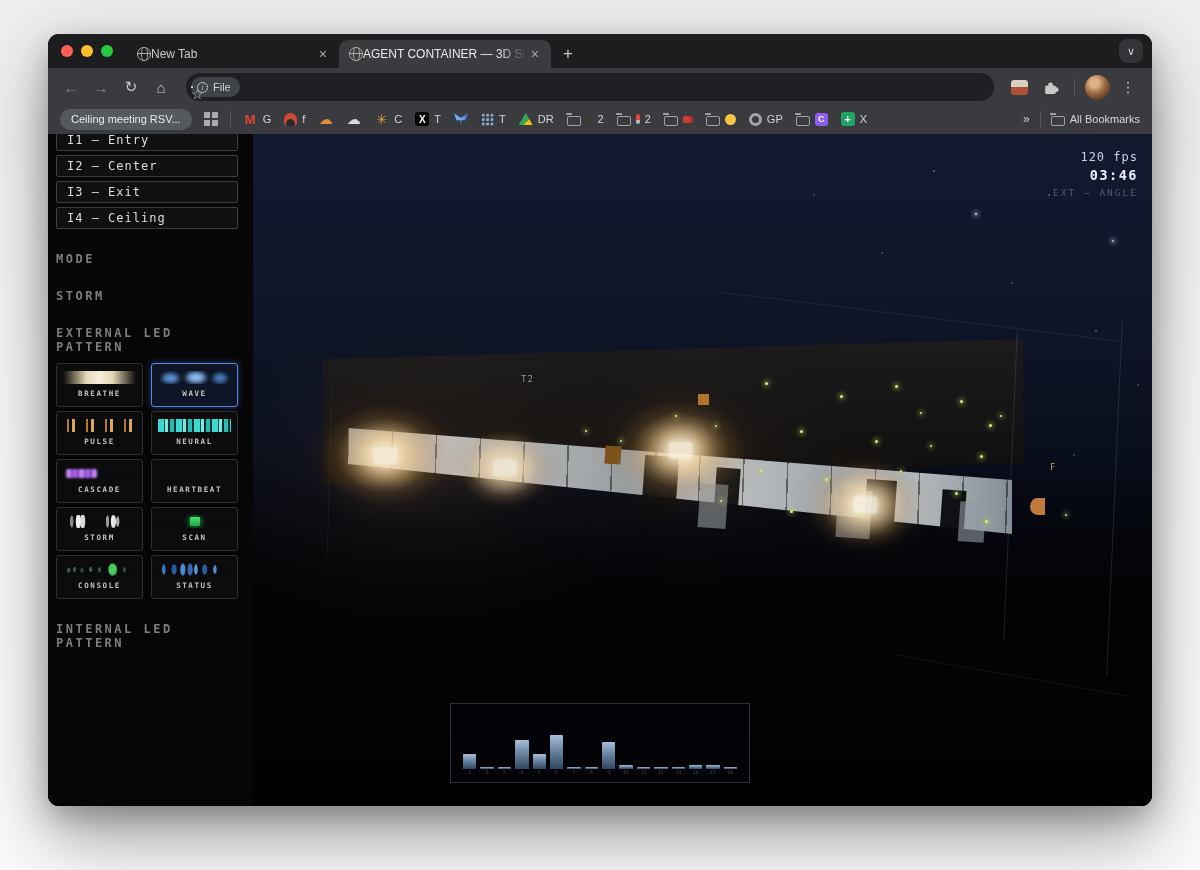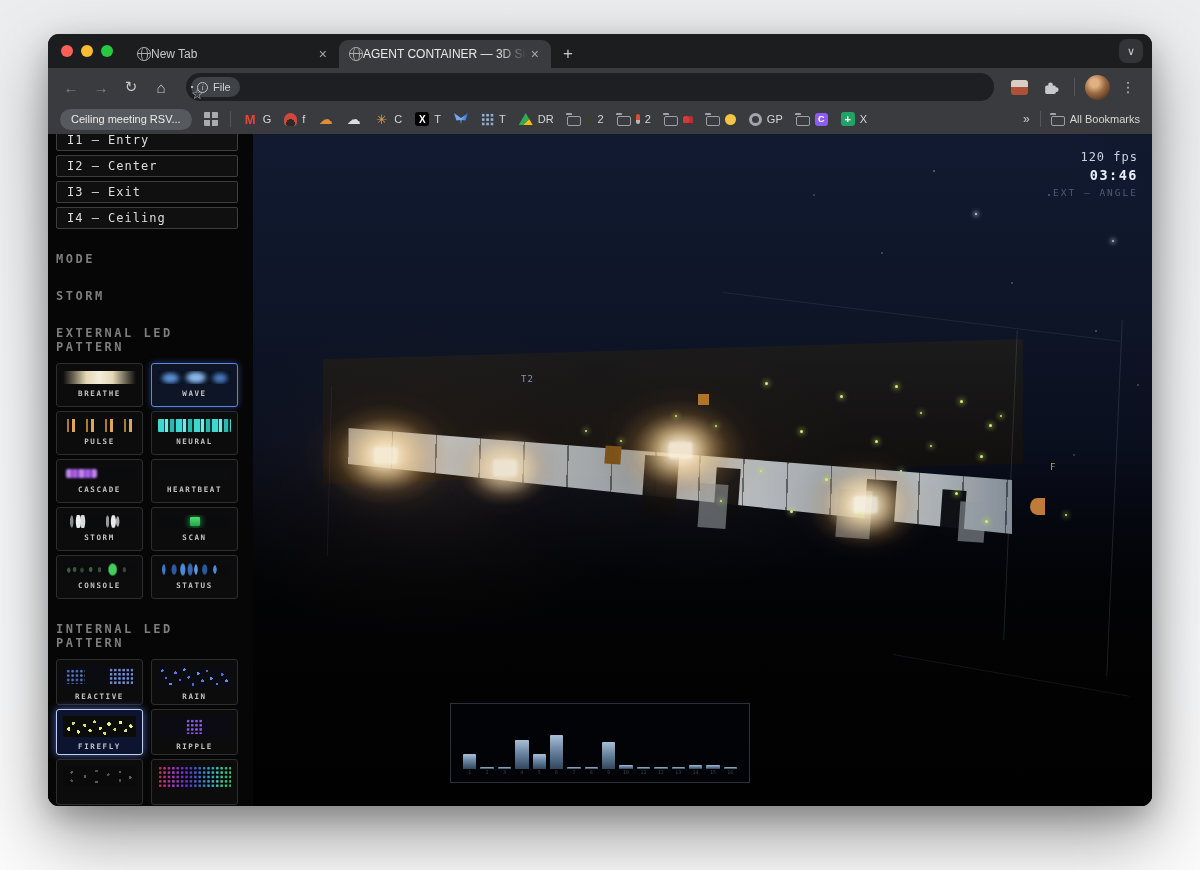--- a/index.html
+++ b/index.html
@@ -342,46 +342,20 @@
             <div class="tile">
               <div class="pv pv-console"></div>
               <div class="tile-cap">CONSOLE</div>
             </div>
             <div class="tile">
               <div class="pv pv-status"></div>
               <div class="tile-cap">STATUS</div>
             </div>
           </div>
         <div class="sec-label">INTERNAL LED PATTERN</div>
-        <div class="tile-grid internal">
-            <div class="tile">
-              <div class="pv pv-reactive"></div>
-              <div class="tile-cap">REACTIVE</div>
-            </div>
-            <div class="tile">
-              <div class="pv pv-rain"></div>
-              <div class="tile-cap">RAIN</div>
-            </div>
-            <div class="tile selected">
-              <div class="pv pv-firefly"></div>
-              <div class="tile-cap">FIREFLY</div>
-            </div>
-            <div class="tile">
-              <div class="pv pv-ripple"></div>
-              <div class="tile-cap">RIPPLE</div>
-            </div>
-            <div class="tile">
-              <div class="pv pv-sparse"></div>
-              <div class="tile-cap"></div>
-            </div>
-            <div class="tile">
-              <div class="pv pv-spectrum"></div>
-              <div class="tile-cap"></div>
-            </div>
-          </div>
       </div>
     </div>
 
     <div class="viewport">
       <div class="scene">
         <div class="mass"></div>
         <div class="band"></div>
         <div class="notch" style="left:390px;top:322px;width:34px;height:62px"></div>
         <div class="notch" style="left:462px;top:334px;width:24px;height:50px"></div>
         <div class="notch" style="left:612px;top:346px;width:30px;height:58px"></div>

